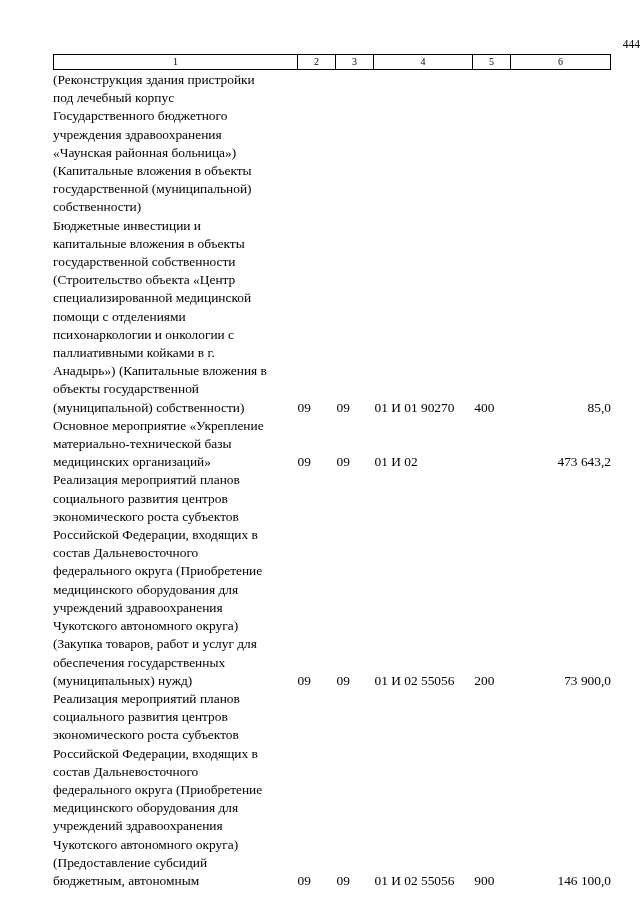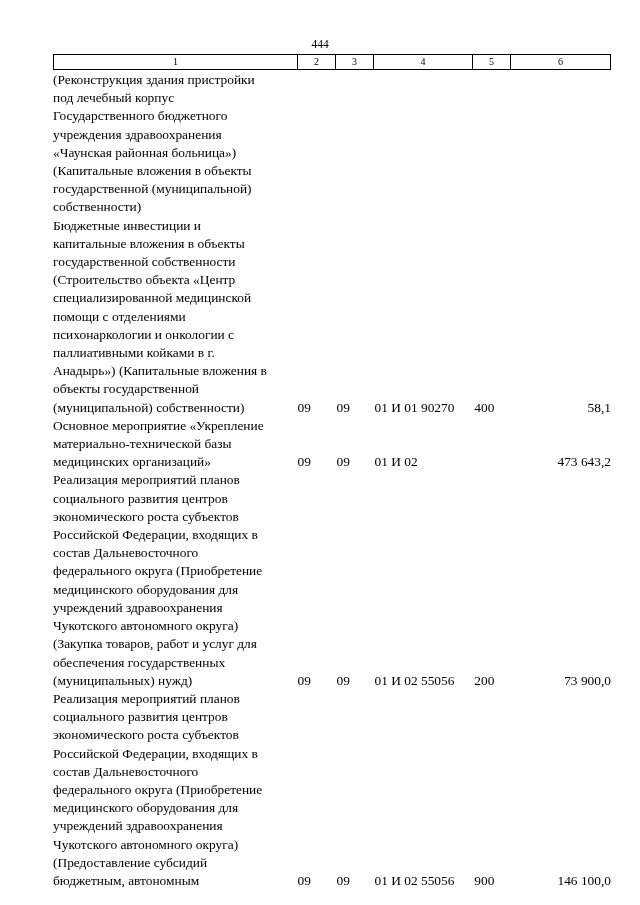--- a/index.html
+++ b/index.html
@@ -3,21 +3,21 @@
   <meta charset="utf-8">
   <style>
     html, body { margin: 0; padding: 0; background: #ffffff; }
     body {
       width: 640px; height: 905px; position: relative; overflow: hidden;
       font-family: "Liberation Serif", "DejaVu Serif", serif;
       color: #000;
     }
     .page-number {
       position: absolute; top: 38px; left: 0; width: 640px;
-      text-align: center; font-size: 11.5px; line-height: 13px;
+      text-align: right; font-size: 11.5px; line-height: 13px;
     }
     .header-table {
       position: absolute; top: 54px; left: 53px;
       border-collapse: collapse; table-layout: fixed;
     }
     .header-table td {
       border: 1px solid #000; height: 14px; padding: 0;
       text-align: center; font-size: 10px; line-height: 12px;
     }
     .rows {
@@ -77,21 +77,21 @@
 помощи с отделениями
 психонаркологии и онкологии с
 паллиативными койками в г.
 Анадырь») (Капитальные вложения в
 объекты государственной
 (муниципальной) собственности)</div>
     <div class="c2">09</div>
     <div class="c3">09</div>
     <div class="c4">01 И 01 90270</div>
     <div class="c5">400</div>
-    <div class="c6">58,1</div>
+    <div class="c6">85,0</div>
   </div>
   <div class="row">
     <div class="c1">Основное мероприятие «Укрепление
 материально-технической базы
 медицинских организаций»</div>
     <div class="c2">09</div>
     <div class="c3">09</div>
     <div class="c4">01 И 02</div>
     <div class="c5"></div>
     <div class="c6">473 643,2</div>

